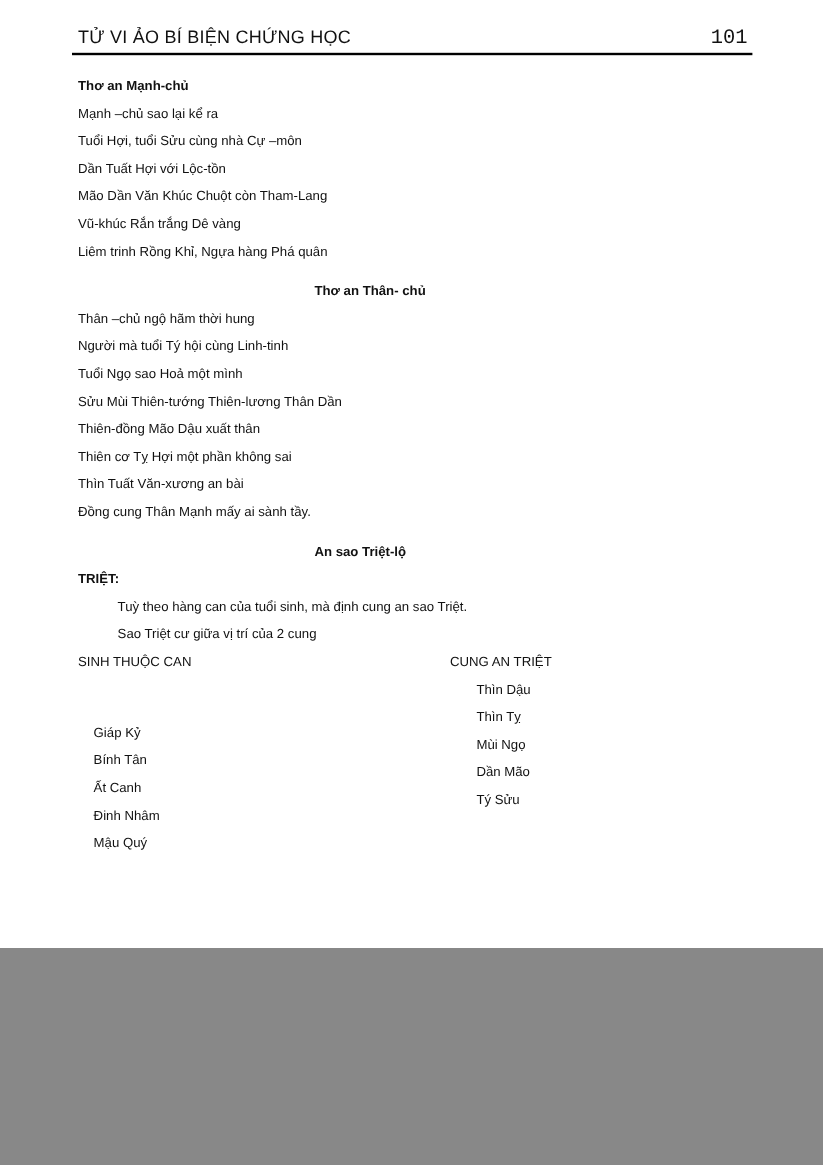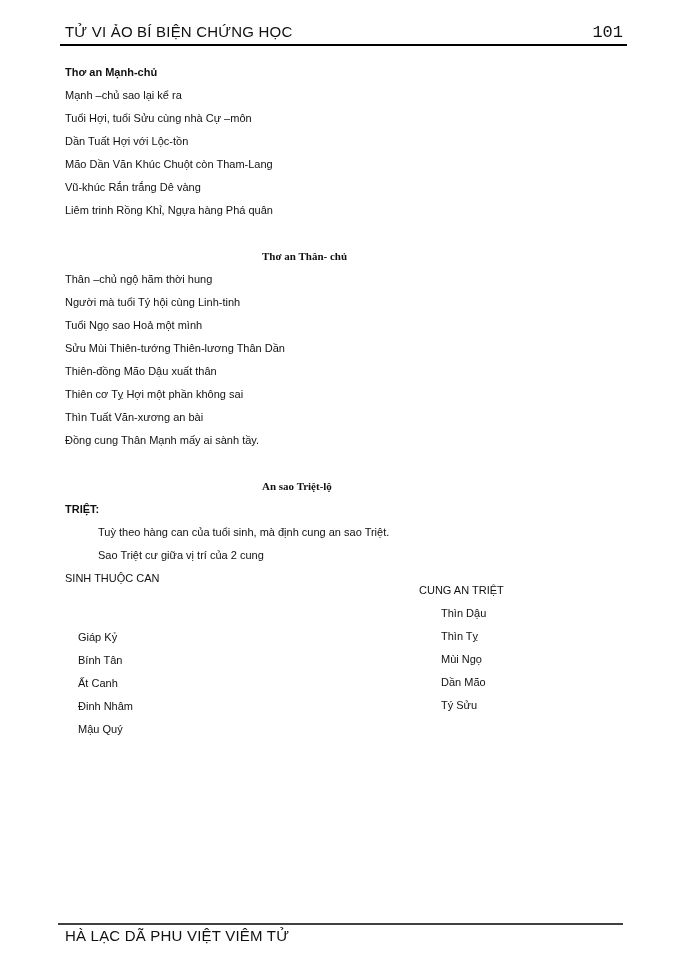--- a/index.html
+++ b/index.html
@@ -1,19 +1,19 @@
 <!DOCTYPE html>
 <html><head>
 <meta charset="utf-8">
 <style>
   html, body { margin: 0; padding: 0; background: #888; }
   .page {
     position: relative;
     width: 686px;
-    height: 971px;
+    height: 790px;
     margin: 0 auto;
     background: #ffffff;
     font-family: "Liberation Sans", sans-serif;
     color: #111111;
     overflow: hidden;
   }
   .running-header {
     position: absolute;
     left: 60px;
     right: 59px;
@@ -44,24 +44,24 @@
   .line {
     margin: 0;
     height: 23px;
     line-height: 23px;
     font-size: 11px;
     white-space: nowrap;
   }
   .bold { font-weight: bold; }
   .indent-heading { padding-left: 197px; }
   .indent-para { padding-left: 33px; }
-  .gap { margin-top: 23px; font-family: Liberation Serif, serif; }
+  .gap { margin-top: 10px; }
   .tbl-row { position: relative; }
   .tbl-row .col1 { display: inline-block; }
-  .tbl-row .col2 { position: absolute; left: 332px; top: 12px; margin-left: 44px; }
+  .tbl-row .col2 { position: absolute; left: 332px; top: 0; }
   .tbl-header .col2 { left: 310px; }
   .tbl-body .col1 { padding-left: 13px; margin-top: 36px; }
   .running-footer {
     position: absolute;
     left: 58px;
     right: 63px;
     top: 923px;
     border-top: 2px solid #404040;
     padding-top: 2px;
   }

